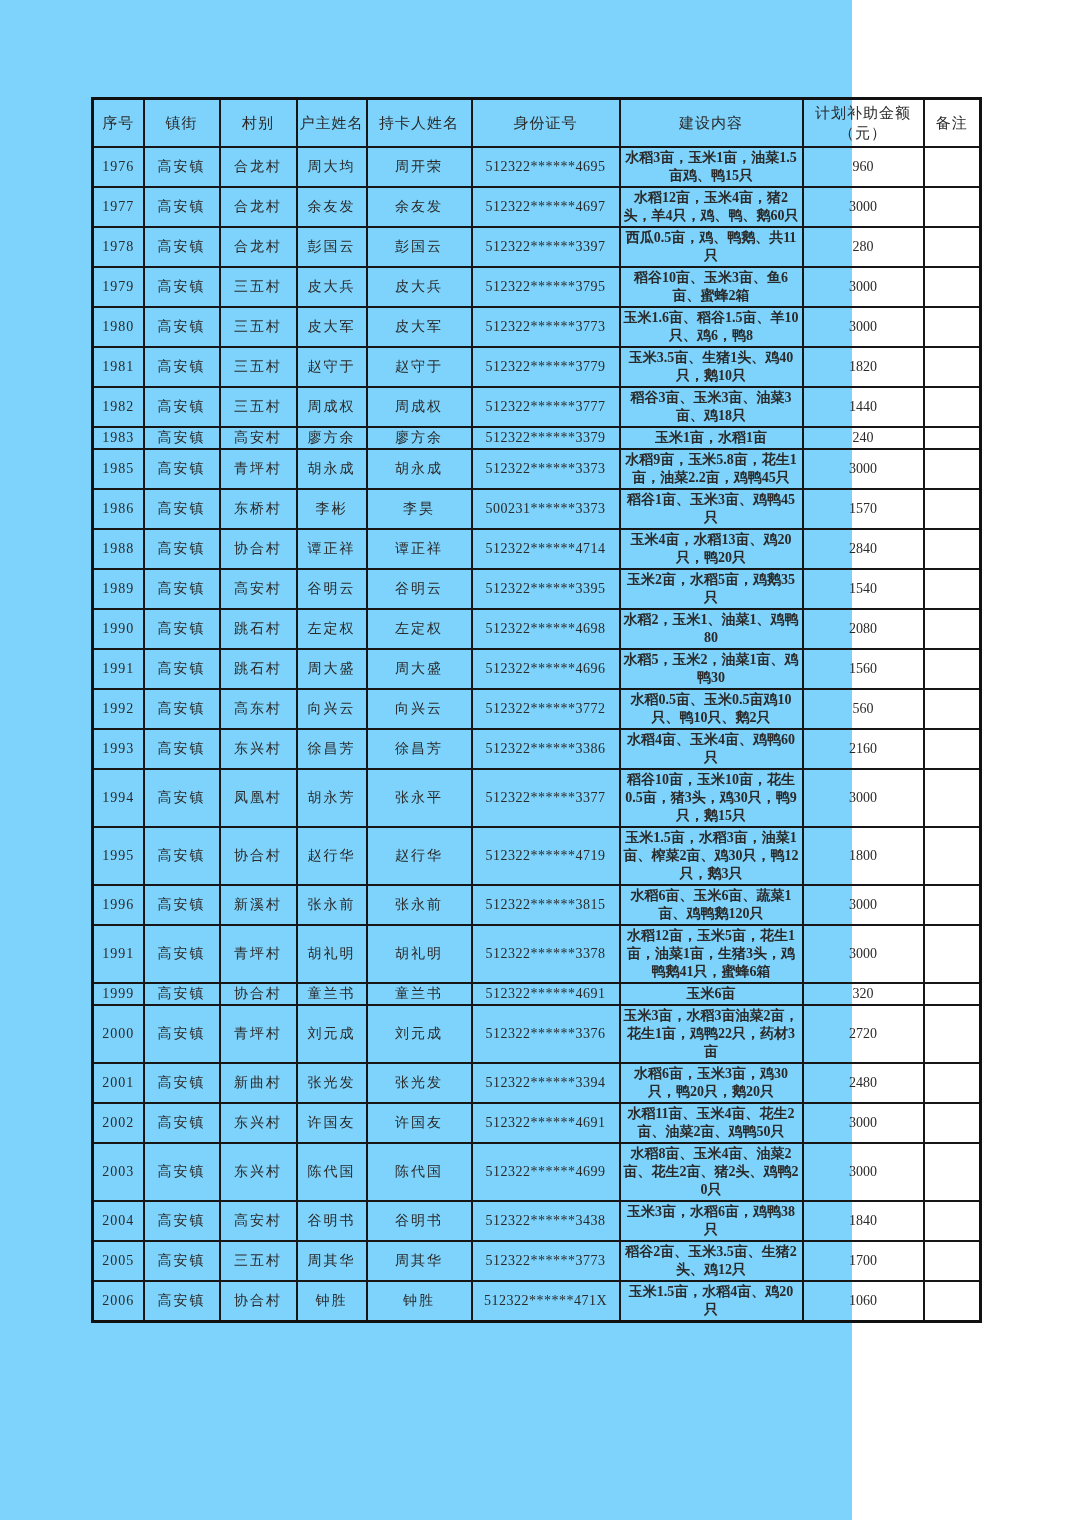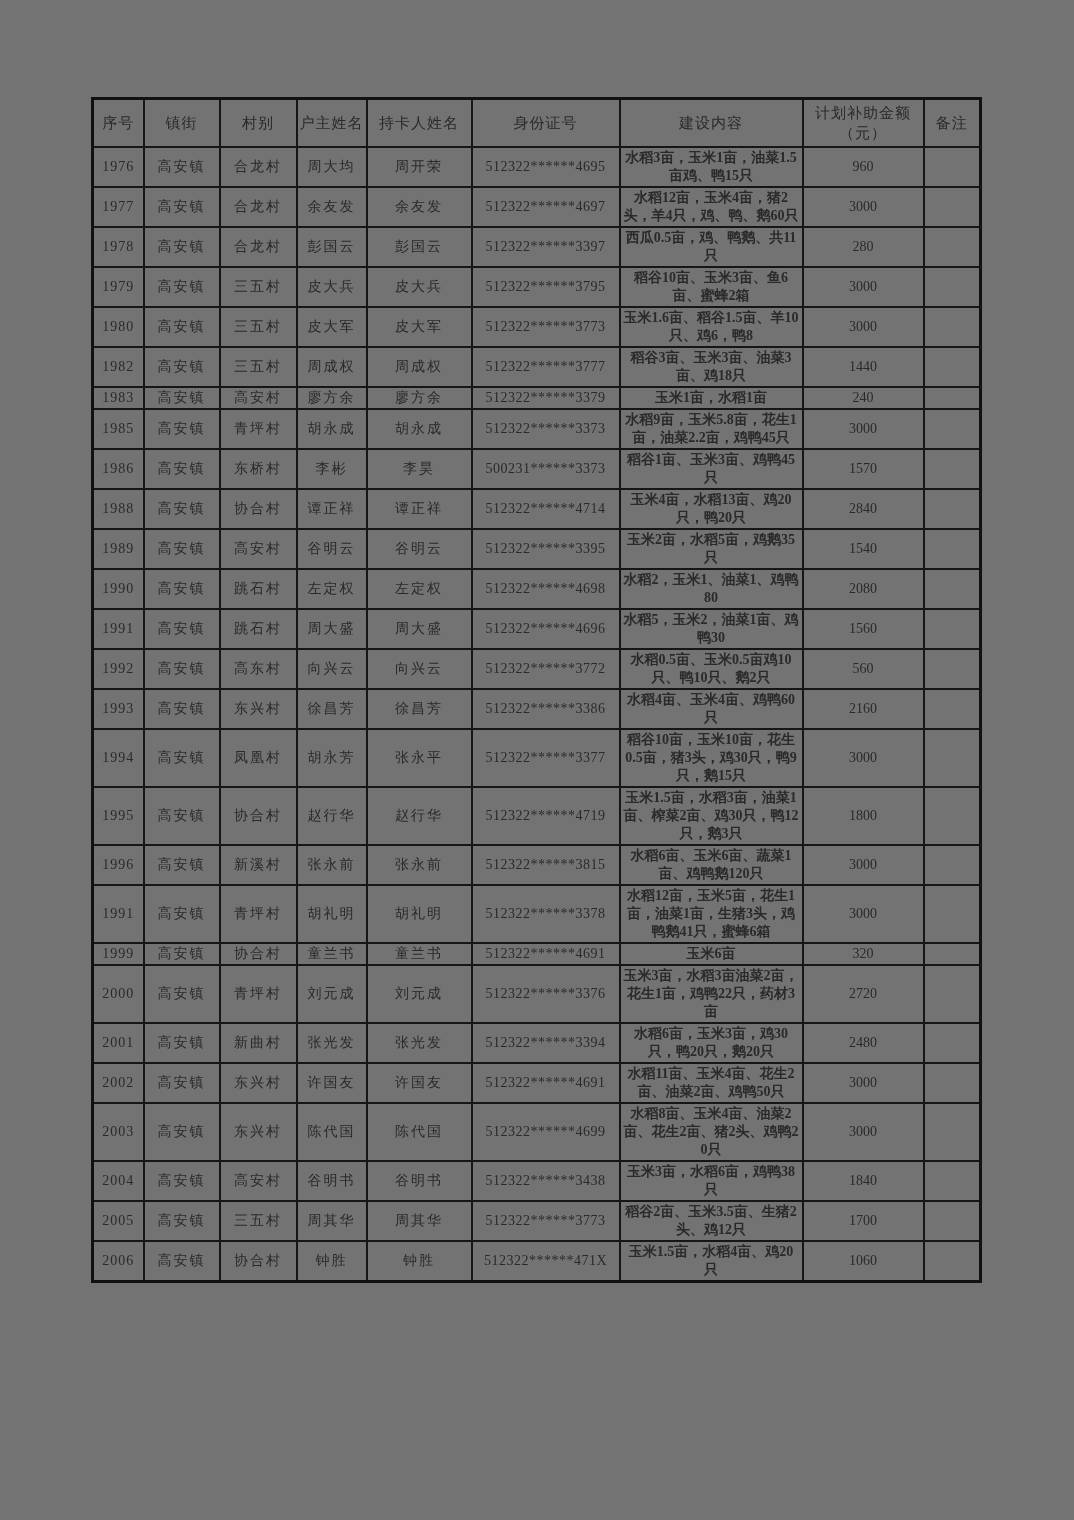--- a/index.html
+++ b/index.html
@@ -10,23 +10,23 @@
   body {
     width: 1074px;
     height: 1520px;
     position: relative;
     font-family: "Liberation Serif", "DejaVu Serif", serif;
     color: #2a2a2a;
   }
   .scan-page {
     position: absolute;
     left: 0; top: 0;
-    width: 1074px;
+    width: 852px;
     height: 1520px;
-    background: #737373;
+    background: #7dd3fc;
   }
   table.subsidy-table {
     position: absolute;
     left: 91px;
     top: 97px;
     width: 888px;
     border-collapse: collapse;
     table-layout: fixed;
     border: 3px solid #111111;
   }
@@ -150,20 +150,31 @@
           <td class="col-town">高安镇</td>
           <td class="col-village">三五村</td>
           <td class="col-head">皮大军</td>
           <td class="col-card">皮大军</td>
           <td class="col-id">512322******3773</td>
           <td class="col-content">玉米1.6亩、稻谷1.5亩、羊10只、鸡6，鸭8</td>
           <td class="col-amount">3000</td>
           <td class="col-remarks"></td>
         </tr>
         <tr>
+          <td class="col-serial">1981</td>
+          <td class="col-town">高安镇</td>
+          <td class="col-village">三五村</td>
+          <td class="col-head">赵守于</td>
+          <td class="col-card">赵守于</td>
+          <td class="col-id">512322******3779</td>
+          <td class="col-content">玉米3.5亩、生猪1头、鸡40只，鹅10只</td>
+          <td class="col-amount">1820</td>
+          <td class="col-remarks"></td>
+        </tr>
+        <tr>
           <td class="col-serial">1982</td>
           <td class="col-town">高安镇</td>
           <td class="col-village">三五村</td>
           <td class="col-head">周成权</td>
           <td class="col-card">周成权</td>
           <td class="col-id">512322******3777</td>
           <td class="col-content">稻谷3亩、玉米3亩、油菜3亩、鸡18只</td>
           <td class="col-amount">1440</td>
           <td class="col-remarks"></td>
         </tr>

